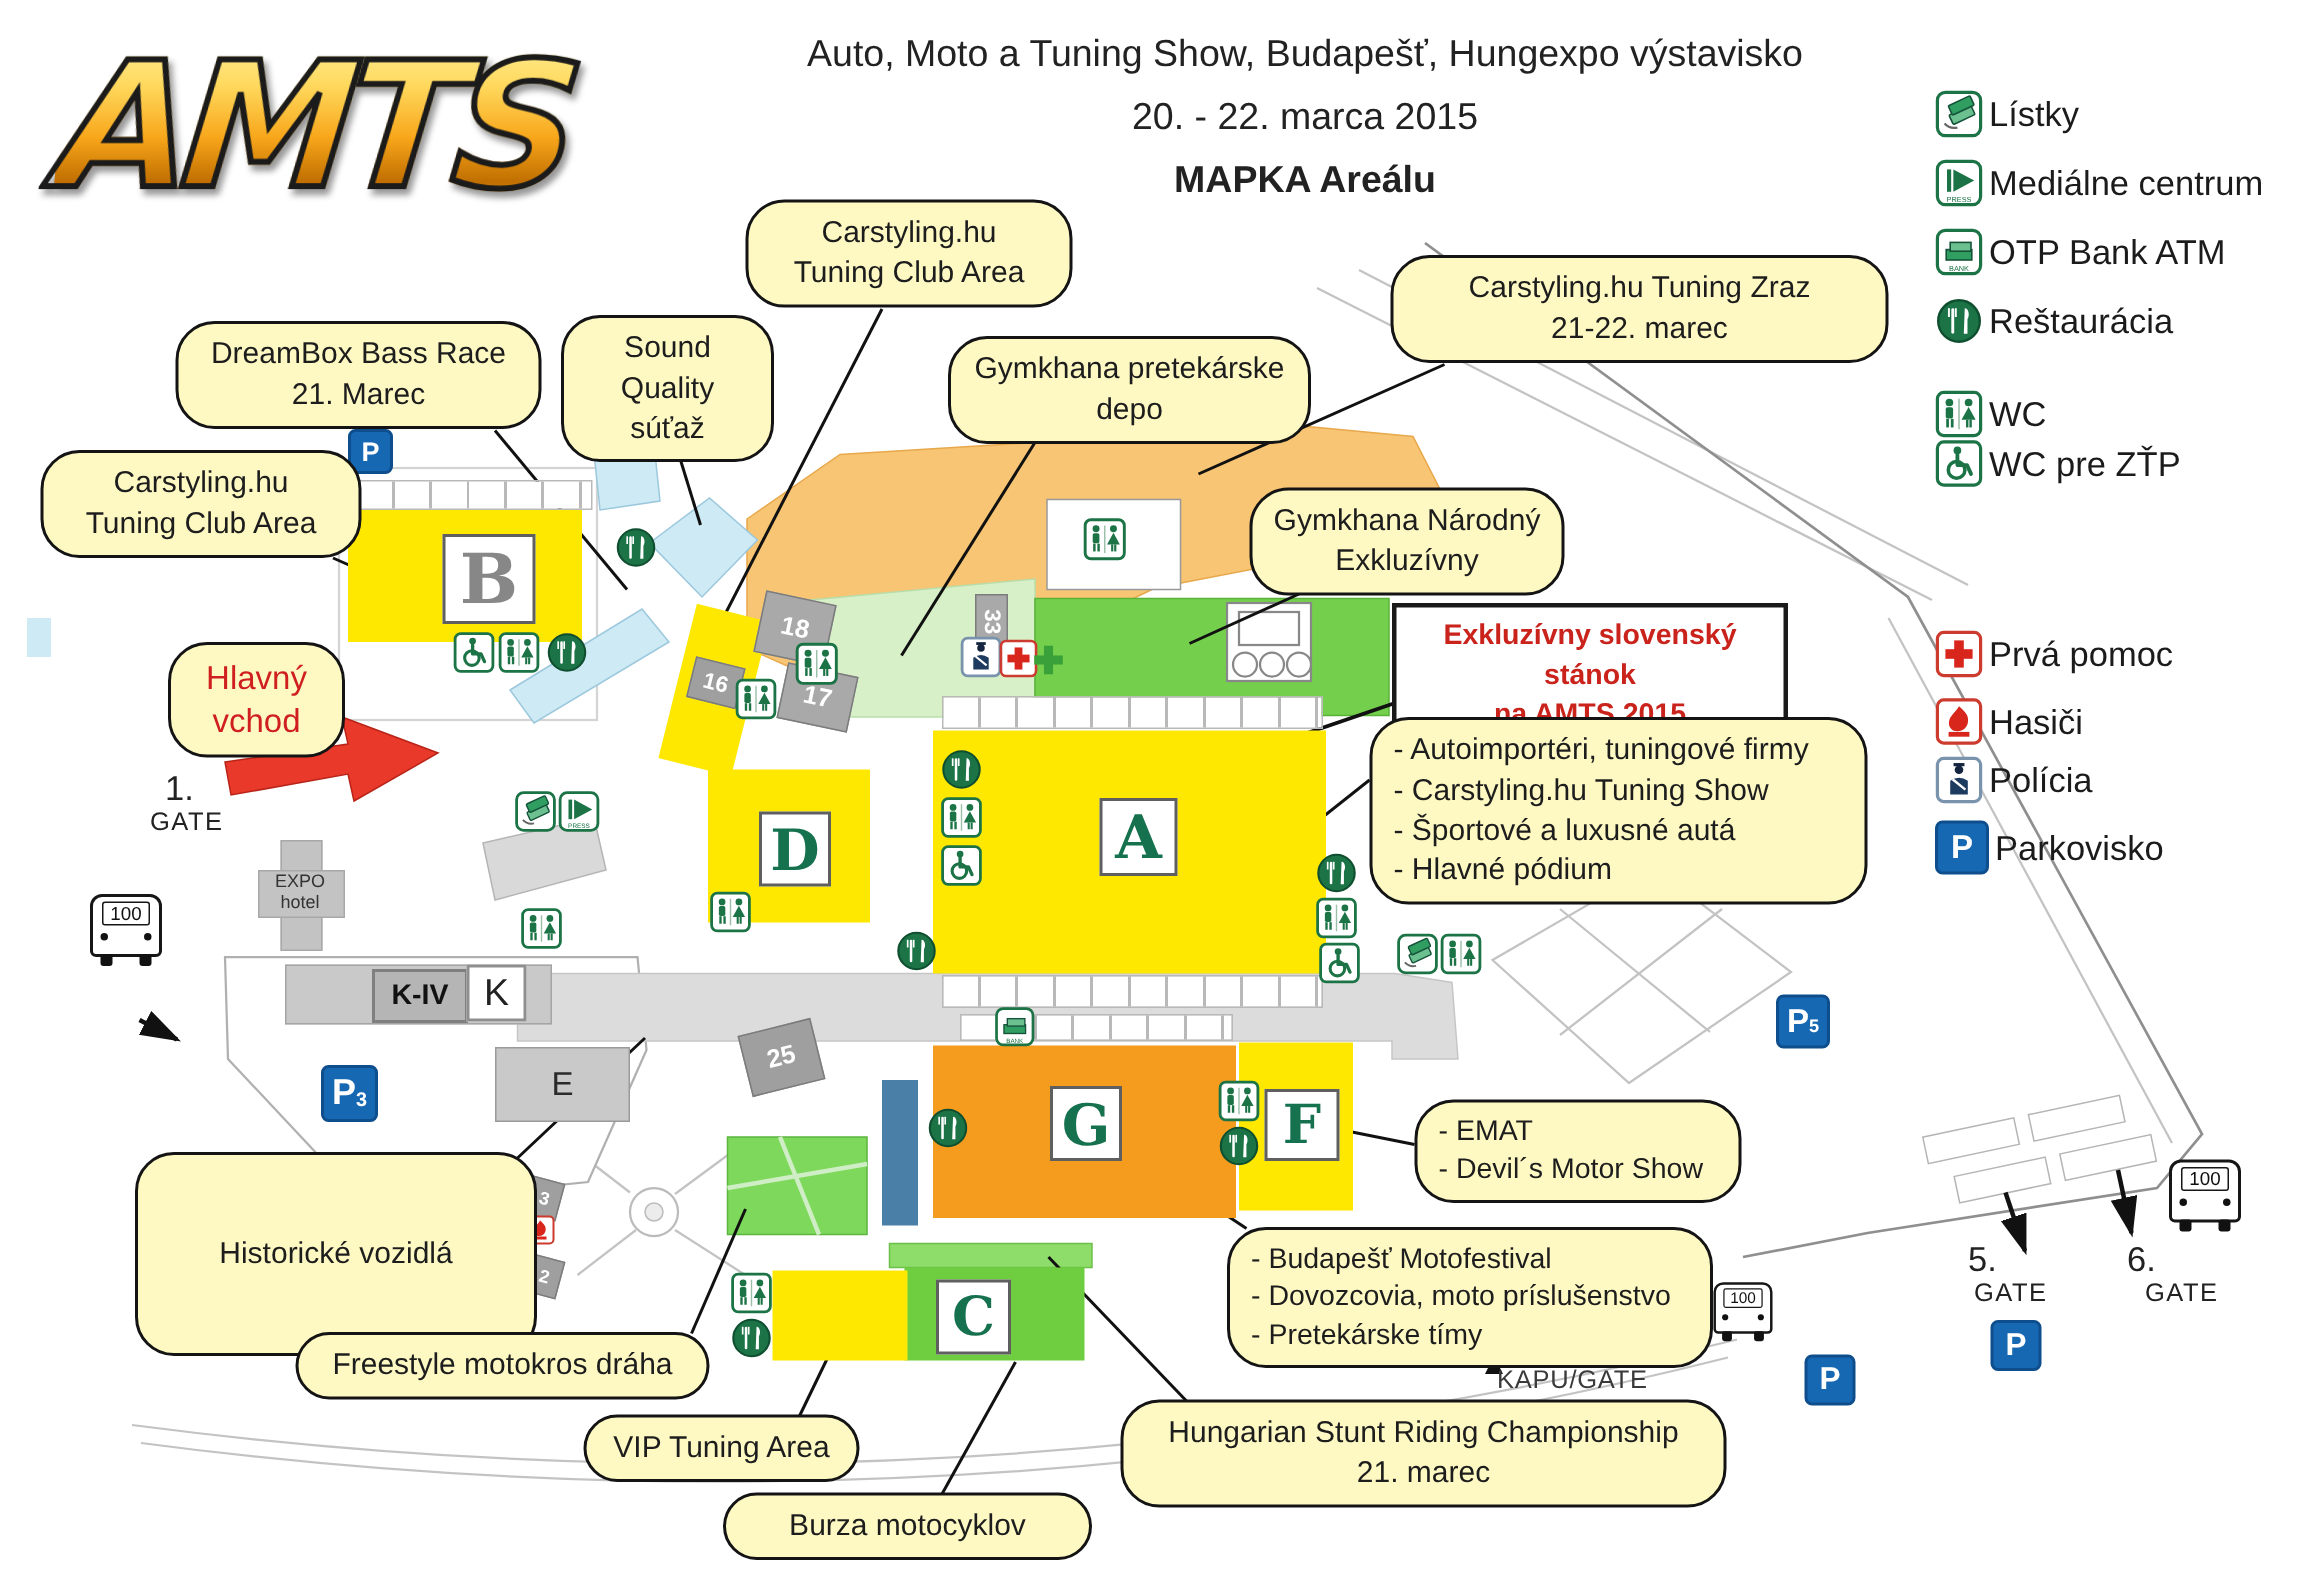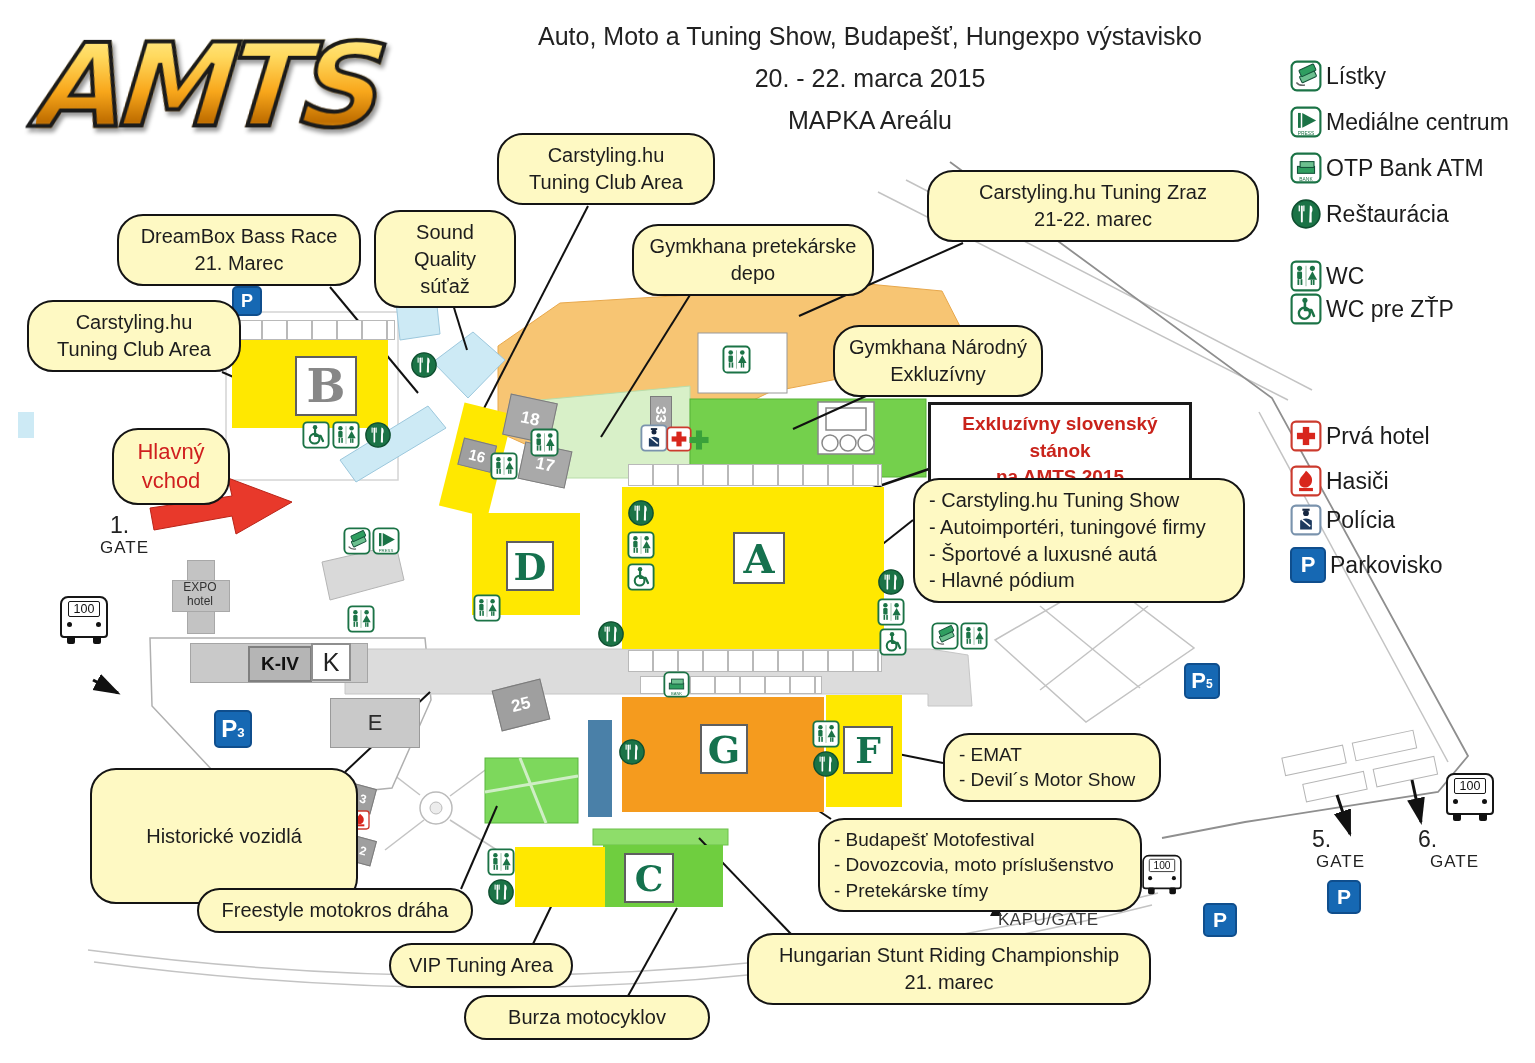--- a/index.html
+++ b/index.html
@@ -8,21 +8,21 @@
   
   .logo{position:absolute;left:40px;top:20px;font-family:"DejaVu Sans",sans-serif;
         font-weight:bold;font-style:italic;font-size:116px;line-height:1.12;letter-spacing:-7px;
         transform:skewX(-6deg);
         background:linear-gradient(180deg,#fff3a0 0%,#ffd95e 28%,#f8a71b 55%,#c06e00 78%,#ffcf4d 100%);
         -webkit-background-clip:text;background-clip:text;color:transparent;
         -webkit-text-stroke:4px #1b1b1b;filter:drop-shadow(3px 4px 2px rgba(0,0,0,.4));z-index:6}
   .title-line{position:absolute;left:445px;width:850px;text-align:center;color:#222;z-index:6}
   .t1{top:22px;font-size:25px}
   .t2{top:64px;font-size:25px}
-  .t3{top:106px;font-size:25px;font-weight:normal}
+  .t3{top:106px;font-size:25px;font-weight:bold}
   
   .li{position:absolute;left:1290px;display:flex;align-items:center;gap:4px;z-index:6}
   .li .llabel{font-size:23px;color:#1b1b1b;white-space:nowrap}
   .licon{flex:0 0 auto}
   
   .callout{position:absolute;background:#fef9c3;border:2.5px solid #141414;border-radius:26px;
            text-align:center;font-size:20px;color:#1d1d1d;padding:7px 14px;z-index:6;line-height:1.34;
            display:flex;flex-direction:column;justify-content:center}
   .callout.la{text-align:left;align-items:flex-start}
   .callout.red{color:#d01f1f}
@@ -253,21 +253,21 @@
 <div class="li" style="top:293px">
     <svg class="licon" width="32" height="32">
       <use href="#sym-wheelchair"></use>
     </svg>
     <span class="llabel">WC pre ZŤP</span>
   </div>
 <div class="li" style="top:420px">
     <svg class="licon" width="32" height="32">
       <use href="#sym-firstaid"></use>
     </svg>
-    <span class="llabel">Prvá hotel</span>
+    <span class="llabel">Prvá pomoc</span>
   </div>
 <div class="li" style="top:465px">
     <svg class="licon" width="32" height="32">
       <use href="#sym-fire"></use>
     </svg>
     <span class="llabel">Hasiči</span>
   </div>
 <div class="li" style="top:504px">
     <svg class="licon" width="32" height="32">
       <use href="#sym-police"></use>
@@ -514,22 +514,22 @@
 <div class="callout" style="left:927px;top:170px;width:300px">
     <span>Carstyling.hu Tuning Zraz</span>
     <span>21-22. marec</span>
   </div>
 <div class="callout" style="left:833px;top:325px;width:178px">
     <span>Gymkhana Národný</span>
     <span>Exkluzívny</span>
   </div>
 <div class="xbox" style="left:928px;top:402px;width:238px"><span>Exkluzívny slovenský stánok</span><br><span>na AMTS 2015</span></div>
 <div class="callout la" style="left:913px;top:478px;width:300px">
+    <span>- Autoimportéri, tuningové firmy</span>
     <span>- Carstyling.hu Tuning Show</span>
-    <span>- Autoimportéri, tuningové firmy</span>
     <span>- Športové a luxusné autá</span>
     <span>- Hlavné pódium</span>
   </div>
 <div class="callout la" style="left:943px;top:733px;width:186px;font-size:19px">
     <span>- EMAT</span>
     <span>- Devil´s Motor Show</span>
   </div>
 <div class="callout la" style="left:818px;top:818px;width:292px;font-size:19px">
     <span>- Budapešť Motofestival</span>
     <span>- Dovozcovia, moto príslušenstvo</span>
@@ -541,15 +541,15 @@
   </div>
 <div class="callout" style="left:90px;top:768px;width:236px;height:118px">
     <span>Historické vozidlá</span>
   </div>
 <div class="callout" style="left:197px;top:888px;width:244px">
     <span>Freestyle motokros dráha</span>
   </div>
 <div class="callout" style="left:389px;top:943px;width:152px">
     <span>VIP Tuning Area</span>
   </div>
-<div class="callout" style="left:464px;top:995px;width:214px">
+<div class="callout" style="left:482px;top:995px;width:214px">
     <span>Burza motocyklov</span>
   </div>
 
 </body></html>

